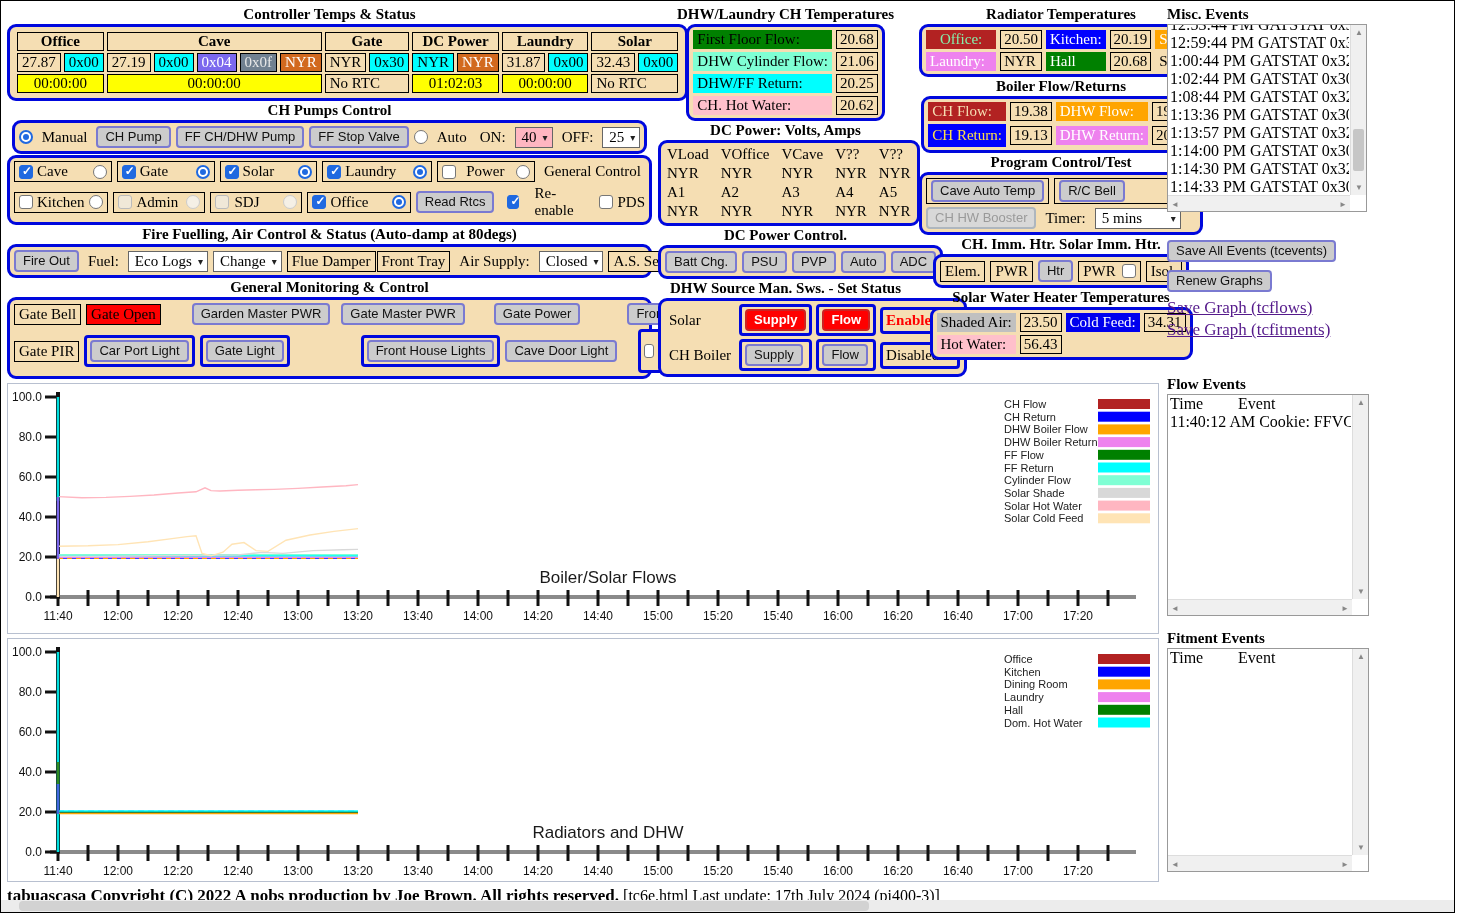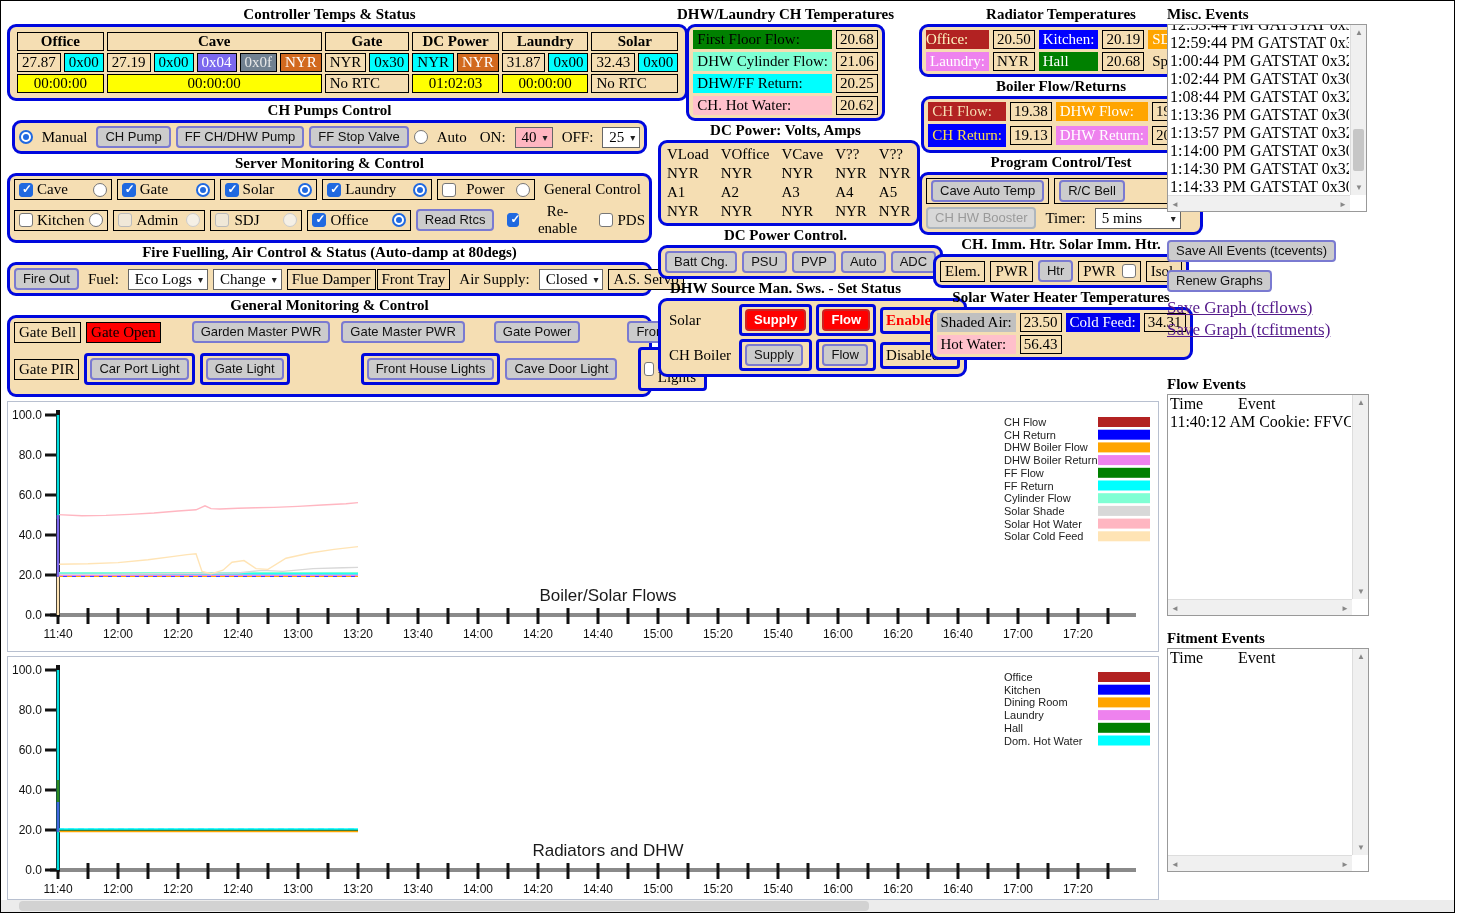--- a/index.html
+++ b/index.html
@@ -137,21 +137,20 @@
                   <span class="ar">▾</span>
                 </span>
               <span class="lab">OFF:</span>
               <span class="sel">
                   <span>25</span>
                   <span class="ar">▾</span>
                 </span>
             </div>
           </div>
 
-          <div class="t">Server Monitoring &amp; Control</div>
           <div class="bb full">
             <div class="row" style="margin-bottom:3px;">
               <span class="bcell row" style="width:112px;justify-content:space-between;">
                   <span class="row" style="gap:4px;">
                     <span class="cb on"></span>
                     <span>Cave</span>
                   </span>
                   <span class="rd"></span>
                 </span>
               <span class="bcell row" style="width:112px;justify-content:space-between;">
@@ -207,21 +206,21 @@
                   <span class="rd dis"></span>
                 </span>
               <span class="bcell row" style="width:126px;justify-content:space-between;">
                   <span class="row" style="gap:4px;">
                     <span class="cb on"></span>
                     <span>Office</span>
                   </span>
                   <span class="rd on"></span>
                 </span>
               <span class="btn">Read Rtcs</span>
-              <span class="row" style="gap:16px;margin-left:8px;text-align:center;">
+              <span class="row" style="gap:16px;margin-left:8px;">
                   <span class="cb on"></span>
                   <span>Re-enable</span>
                 </span>
               <span class="row" style="gap:4px;margin-left:14px;">
                   <span class="cb"></span>
                   <span>PDS</span>
                 </span>
             </div>
           </div>
 
@@ -351,21 +350,21 @@
                 </span>
               <span class="bwrap" style="width:80px;">Disabled</span>
             </div>
           </div>
         </div>
 
         <div class="colC">
           <div class="t">Radiator Temperatures</div>
           <div class="bb full">
             <div class="g3" style="grid-template-columns:auto auto auto auto auto auto;">
-              <span class="lab" style="background:#b22222;color:#fef9c3;padding:1px 0;">Office:</span>
+              <span class="lab" style="background:#b22222;color:#86efac;padding:1px 14px;">Office:</span>
                 <span class="val">20.50</span>
               <span class="lab" style="background:#0000ff;color:#fff;padding:1px 4px;">Kitchen:</span>
                 <span class="val">20.19</span>
               <span class="lab" style="background:#ffa500;color:#fff;padding:1px 4px;">SDJ:</span>
                 <span class="val">19.06</span>
               <span class="lab" style="background:#ee82ee;color:#fff;padding:1px 4px;">Laundry:</span>
                 <span class="val">NYR</span>
               <span class="lab" style="background:#008000;color:#fff;padding:1px 4px;">Hall</span>
                 <span class="val">20.68</span>
               <span class="lab"><span>Spare</span> <span>Spare</span></span>

